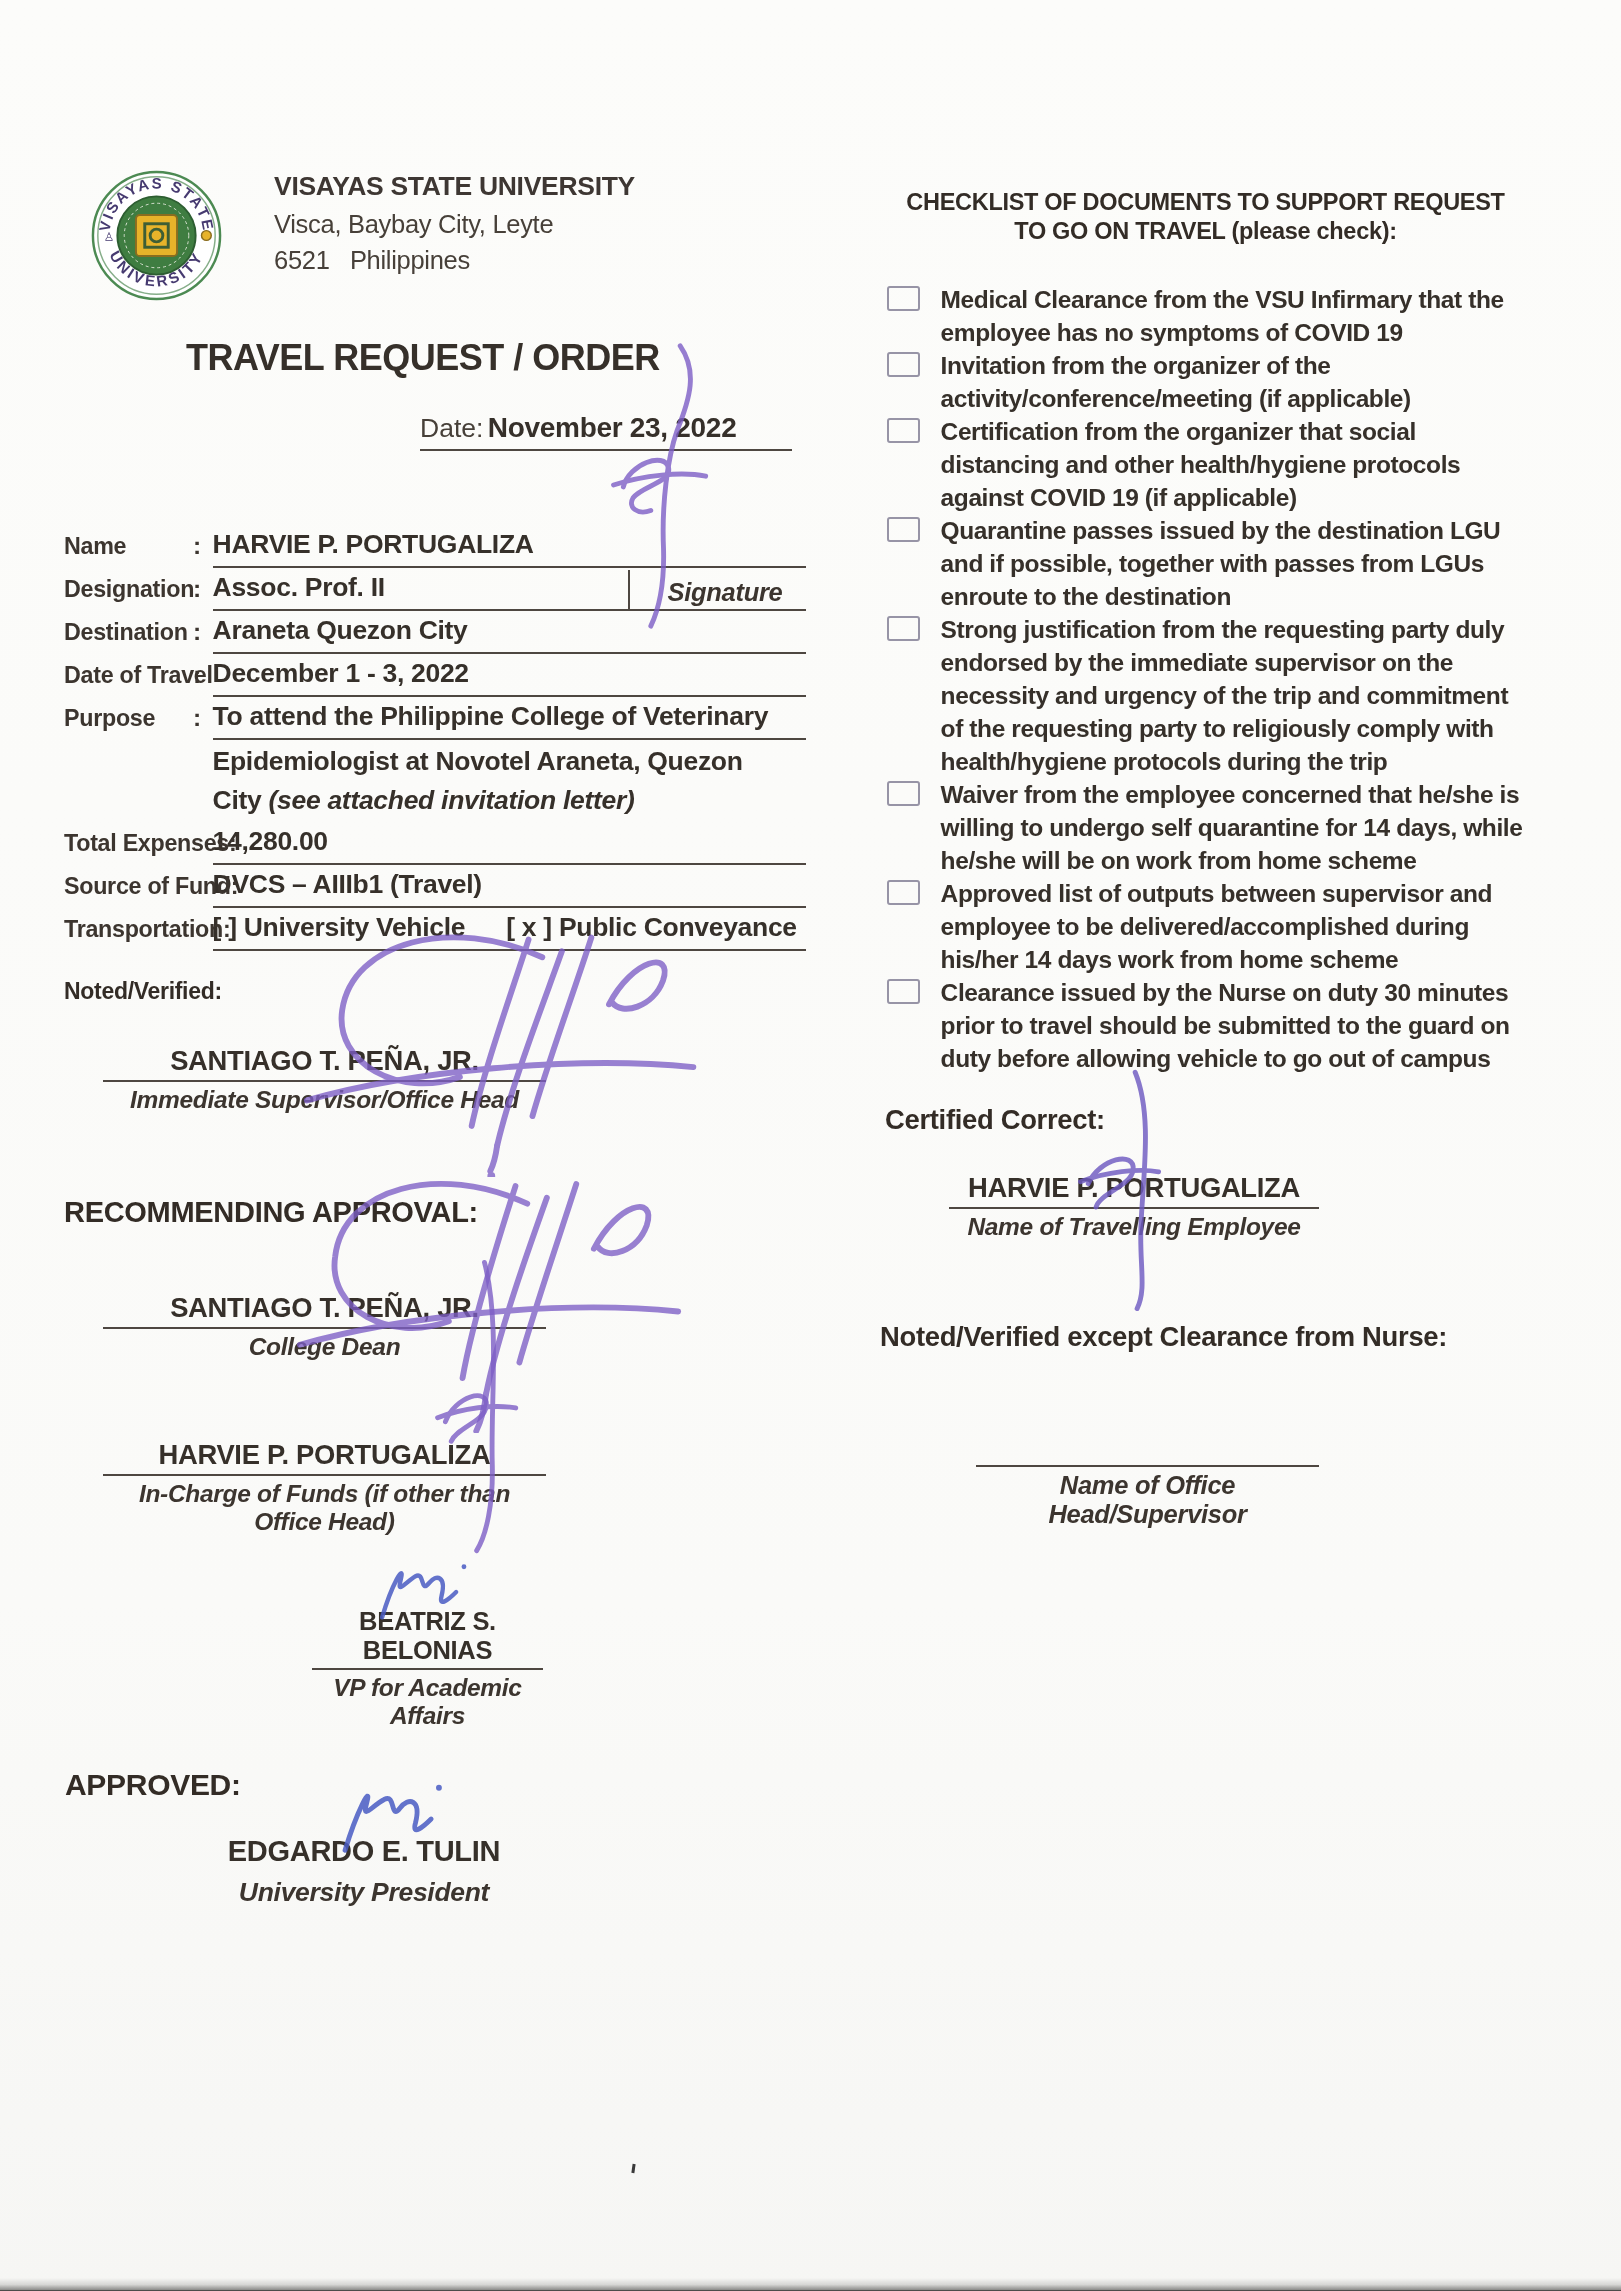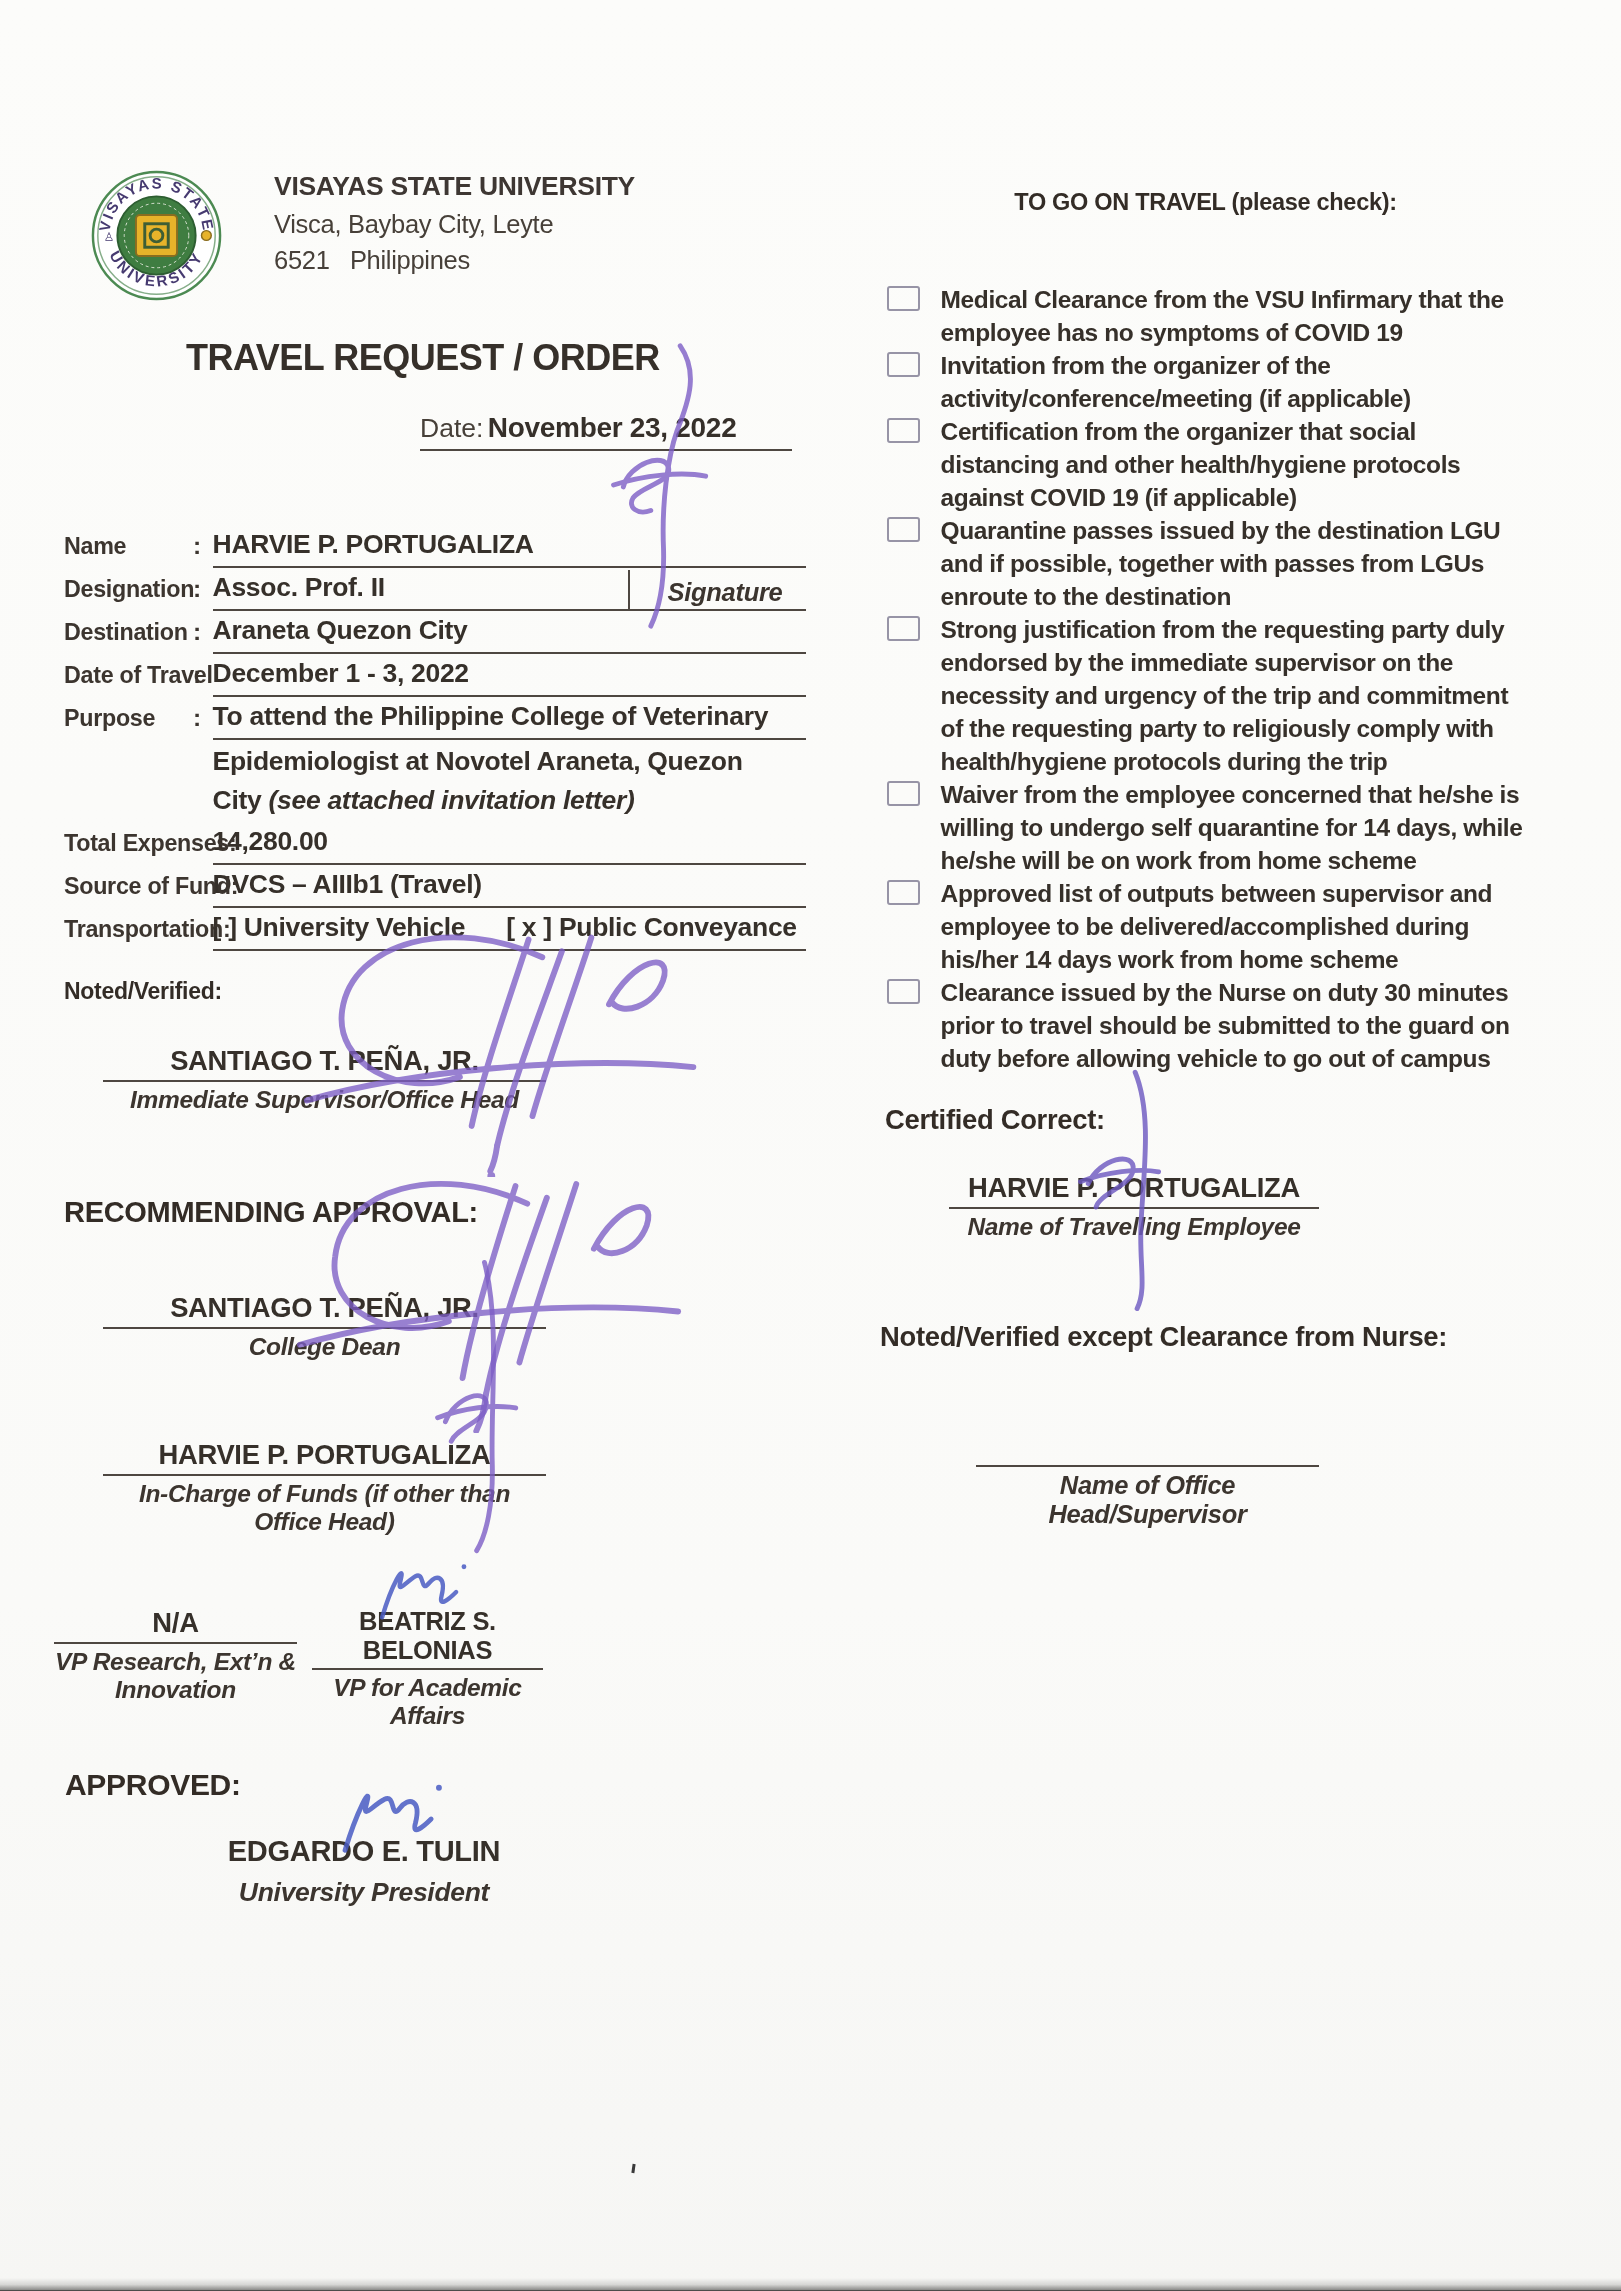--- a/index.html
+++ b/index.html
@@ -174,38 +174,34 @@
     <div class="line"></div>
     <div class="role">College Dean</div>
   </div>
 
   <div class="sigblock" style="left:103px;top:1439px;width:443px;">
     <div class="name">HARVIE P. PORTUGALIZA</div>
     <div class="line"></div>
     <div class="role">In-Charge of Funds (if other than Office Head)</div>
   </div>
 
-  <div class="sigblock" style="left:54px;top:1607px;width:243px;">
-    <div class="name">N/A</div>
-    <div class="line"></div>
-    <div class="role">VP Research, Ext’n &amp; Innovation</div>
-  </div>
   <div class="sigblock" style="left:312px;top:1607px;width:231px;">
     <div class="name" style="font-size:25.5px;">BEATRIZ S. BELONIAS</div>
     <div class="line"></div>
     <div class="role">VP for Academic Affairs</div>
   </div>
 
   <div class="heading" style="left:65px;top:1768px;font-size:30px;">APPROVED:</div>
   <div class="sigblock" style="left:221px;top:1835px;width:286px;">
     <div class="name" style="font-size:29px;">EDGARDO E. TULIN</div>
     <div class="role" style="font-size:26.5px;margin-top:9px;">University President</div>
   </div>
 
   <div class="cl-title">
+    <div>CHECKLIST OF DOCUMENTS TO SUPPORT REQUEST</div>
     <div>TO GO ON TRAVEL (please check):</div>
   </div>
 
   <div class="cl-items">
     <div class="cl-item">
       <span class="cl-box"></span>
       <div class="cl-text">Medical Clearance from the VSU Infirmary that the employee has no symptoms of COVID 19</div>
     </div>
     <div class="cl-item">
       <span class="cl-box"></span>

